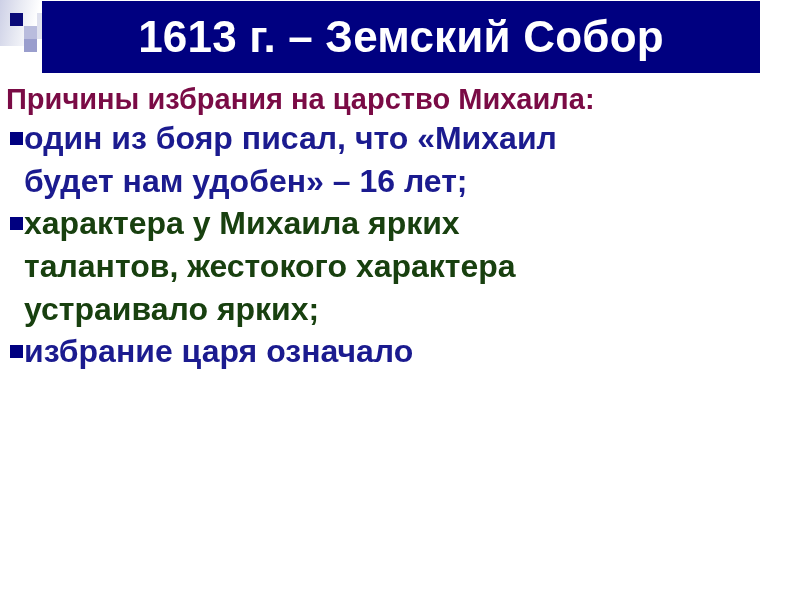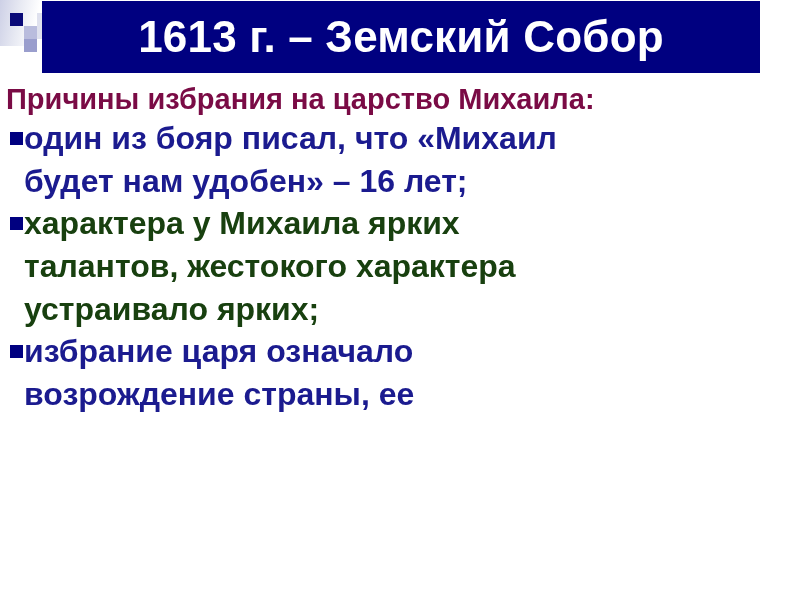--- a/index.html
+++ b/index.html
@@ -179,19 +179,18 @@
           <span class="bullet-line">характера у Михаила ярких</span>
           <span class="bullet-line">талантов, жестокого характера</span>
           <span class="bullet-line">устраивало ярких;</span>
         </span>
       </li>
 
       <li class="bullet-item">
         <span class="bullet-marker"></span>
         <span class="bullet-text blue">
           <span class="bullet-line">избрание царя означало</span>
-          <span class="bullet-line">возрождение страны, ее</span>
         </span>
       </li>
 
     </ul>
   </div>
 </div>
 
 </body></html>

